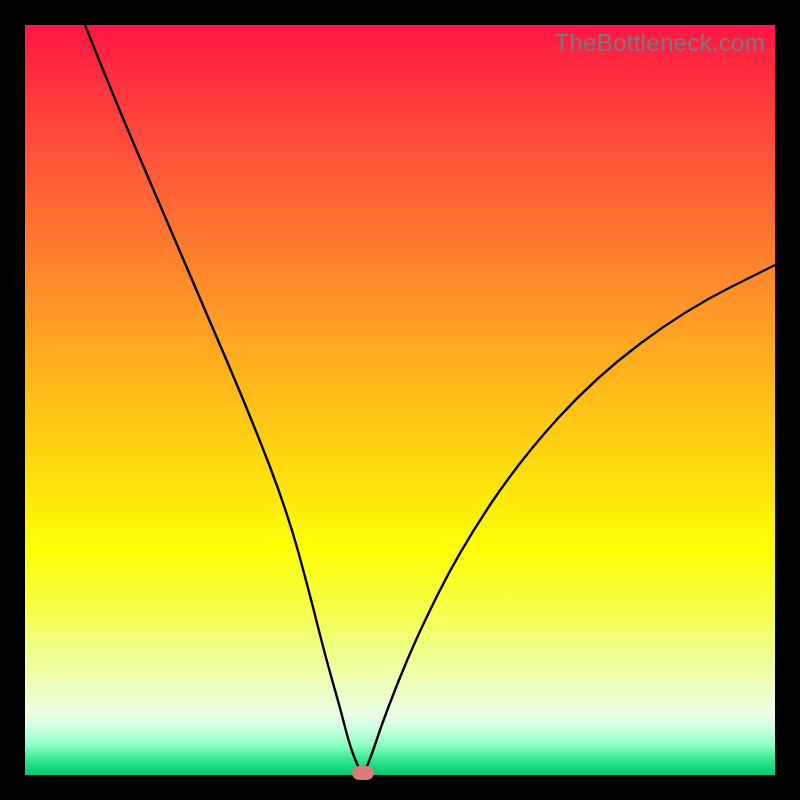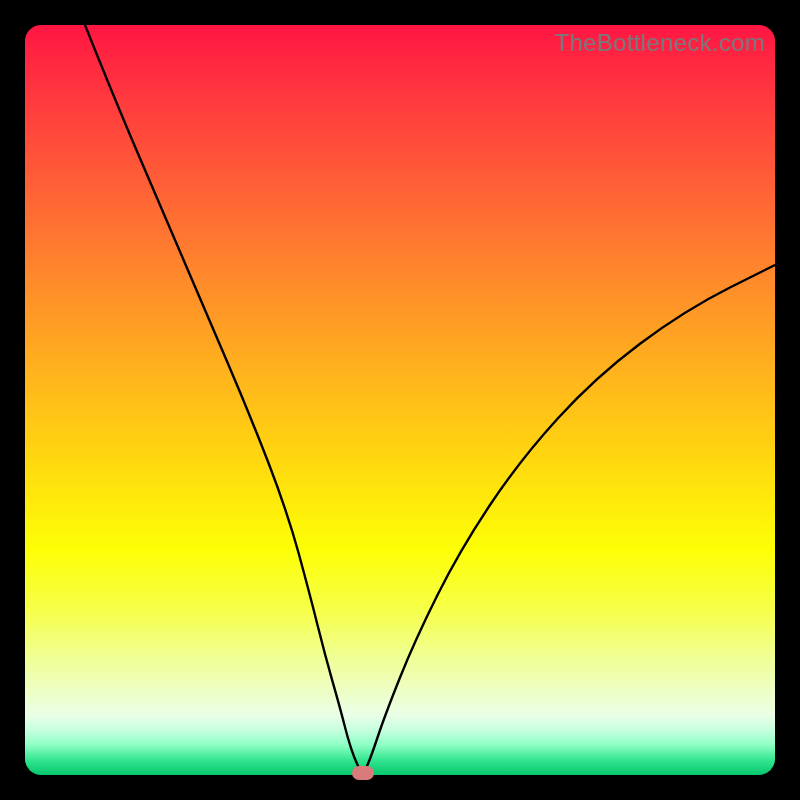--- a/index.html
+++ b/index.html
@@ -33,21 +33,20 @@
       #fdff06 70%,
       #f6ff4a 78%,
       #f0ff90 84%,
       #edffc7 89%,
       #eaffe6 92%,
       #c7ffdf 94%,
       #8effc4 96%,
       #33e690 98%,
       #06c66b 100%
     );
-    border-radius: 16px;
   }
   .watermark {
     position: absolute;
     top: 4px;
     right: 10px;
     color: #777b7e;
     font-size: 24px;
     font-weight: 500;
     letter-spacing: 0.3px;
     user-select: none;

